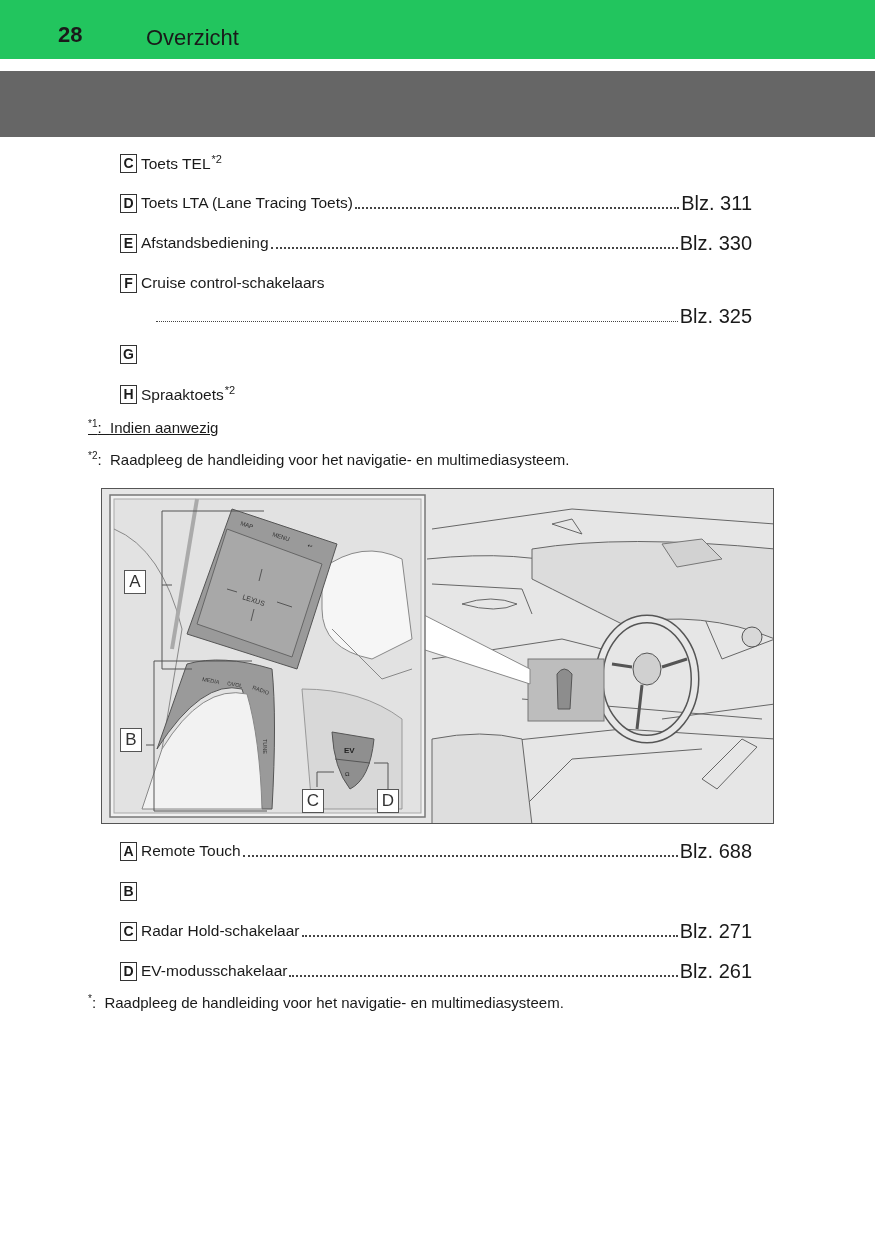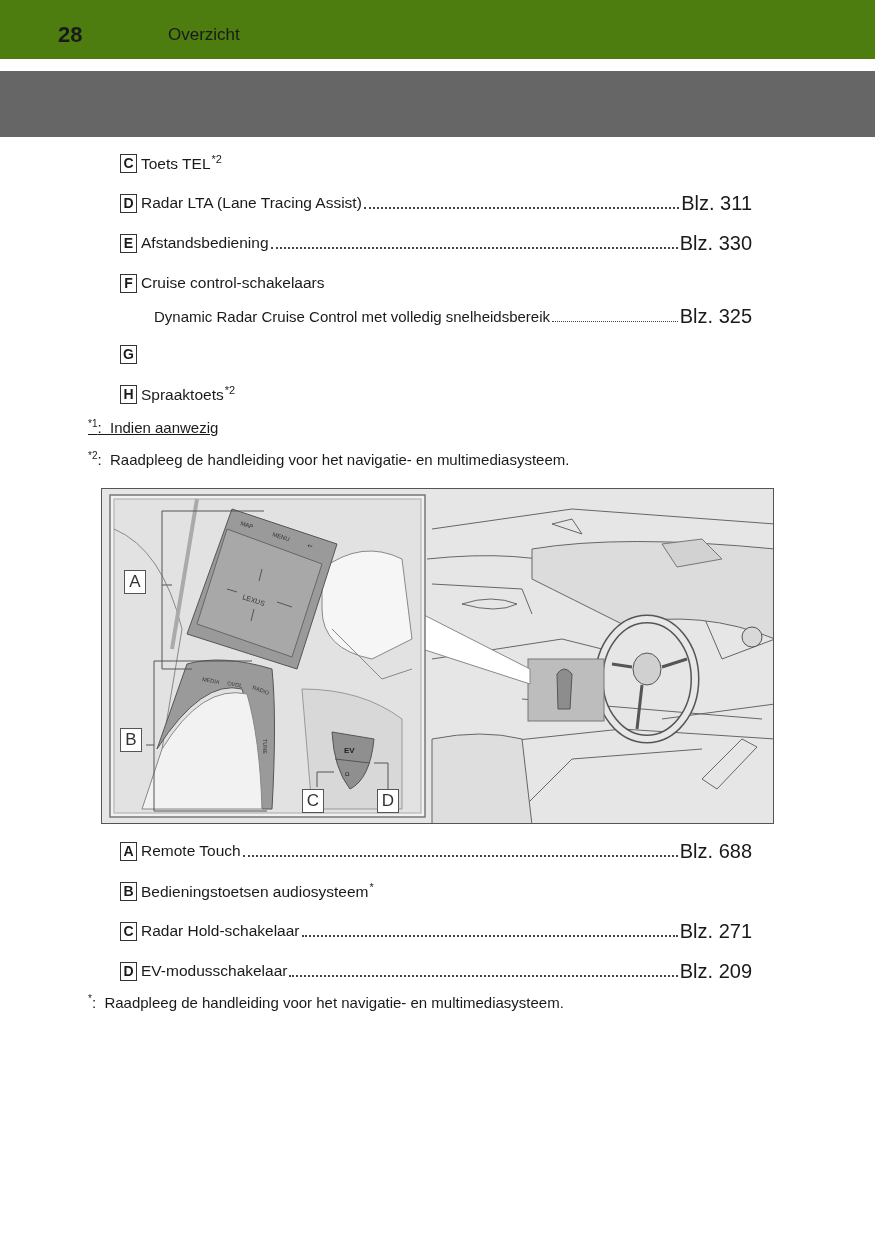--- a/index.html
+++ b/index.html
@@ -1,20 +1,20 @@
 <!DOCTYPE html>
 <html><head>
 <meta charset="utf-8">
 <style>
   html, body { margin:0; padding:0; }
   body { width:875px; height:1241px; background:#ffffff; position:relative; overflow:hidden;
          font-family:"Liberation Sans", sans-serif; color:#1a1a1a; }
-  .header-bar { position:absolute; left:0; top:0; width:875px; height:59px; background:#4d7c0f; }
+  .header-bar { position:absolute; left:0; top:0; width:875px; height:59px; background:#22c55e; }
   .page-num { position:absolute; left:58px; top:22px; font-size:22px; font-weight:bold; letter-spacing:0; }
-  .page-section { position:absolute; left:168px; top:25px; font-size:17px; }
+  .page-section { position:absolute; left:146px; top:25px; font-size:22px; }
   .dark-band { position:absolute; left:0; top:71px; width:875px; height:66px; background:#666666; }
 
   .item { position:absolute; left:120px; width:632px; height:22px; display:flex; align-items:center; }
   .label-box { width:17px; height:19px; border:1px solid #333; display:flex; align-items:center; justify-content:center;
                font-size:14px; font-weight:bold; box-sizing:border-box; flex:0 0 auto; background:#fff; }
   .item-text { margin-left:4px; font-size:15.5px; white-space:nowrap; }
   .item-text sup { font-size:11px; vertical-align:6px; margin-left:1px; }
   .dots { flex:1 1 auto; border-bottom:2px dotted #444; height:0; margin:0 2px; transform:translateY(5px); }
   .page-ref { font-size:20px; white-space:nowrap; }
   .sub-item { position:absolute; left:154px; width:598px; height:22px; display:flex; align-items:center; }
@@ -36,39 +36,38 @@
 </div>
 <div class="dark-band"></div>
 
 <div class="item" style="top:152px;">
   <span class="label-box">C</span>
   <span class="item-text"><span>Toets TEL</span><sup>*2</sup></span>
 </div>
 
 <div class="item" style="top:192px;">
   <span class="label-box">D</span>
-  <span class="item-text">Radar LTA (Lane Tracing Assist)</span>
+  <span class="item-text">Toets LTA (Lane Tracing Toets)</span>
   <span class="dots"></span>
   <span class="page-ref">Blz. 311</span>
 </div>
 
 <div class="item" style="top:232px;">
   <span class="label-box">E</span>
   <span class="item-text">Afstandsbediening</span>
   <span class="dots"></span>
   <span class="page-ref">Blz. 330</span>
 </div>
 
 <div class="item" style="top:272px;">
   <span class="label-box">F</span>
   <span class="item-text">Cruise control-schakelaars</span>
 </div>
 
 <div class="sub-item" style="top:305px;">
-  <span class="item-text">Dynamic Radar Cruise Control met volledig snelheidsbereik</span>
   <span class="dots" style="border-bottom-width:1px;"></span>
   <span class="page-ref">Blz. 325</span>
 </div>
 
 <div class="item" style="top:343px;">
   <span class="label-box">G</span>
 </div>
 
 <div class="item" style="top:383px;">
   <span class="label-box">H</span>
@@ -163,32 +162,31 @@
 
 <div class="item" style="top:840px;">
   <span class="label-box">A</span>
   <span class="item-text">Remote Touch</span>
   <span class="dots"></span>
   <span class="page-ref">Blz. 688</span>
 </div>
 
 <div class="item" style="top:880px;">
   <span class="label-box">B</span>
-  <span class="item-text"><span>Bedieningstoetsen audiosysteem</span><sup>*</sup></span>
 </div>
 
 <div class="item" style="top:920px;">
   <span class="label-box">C</span>
   <span class="item-text">Radar Hold-schakelaar</span>
   <span class="dots"></span>
   <span class="page-ref">Blz. 271</span>
 </div>
 
 <div class="item" style="top:960px;">
   <span class="label-box">D</span>
   <span class="item-text">EV-modusschakelaar</span>
   <span class="dots"></span>
-  <span class="page-ref">Blz. 209</span>
+  <span class="page-ref">Blz. 261</span>
 </div>
 
 <div class="footnote" style="top:993px;">
   <sup>*</sup><span>:&nbsp;&nbsp;</span><span>Raadpleeg de handleiding voor het navigatie- en multimediasysteem.</span>
 </div>
 
 </body></html>

